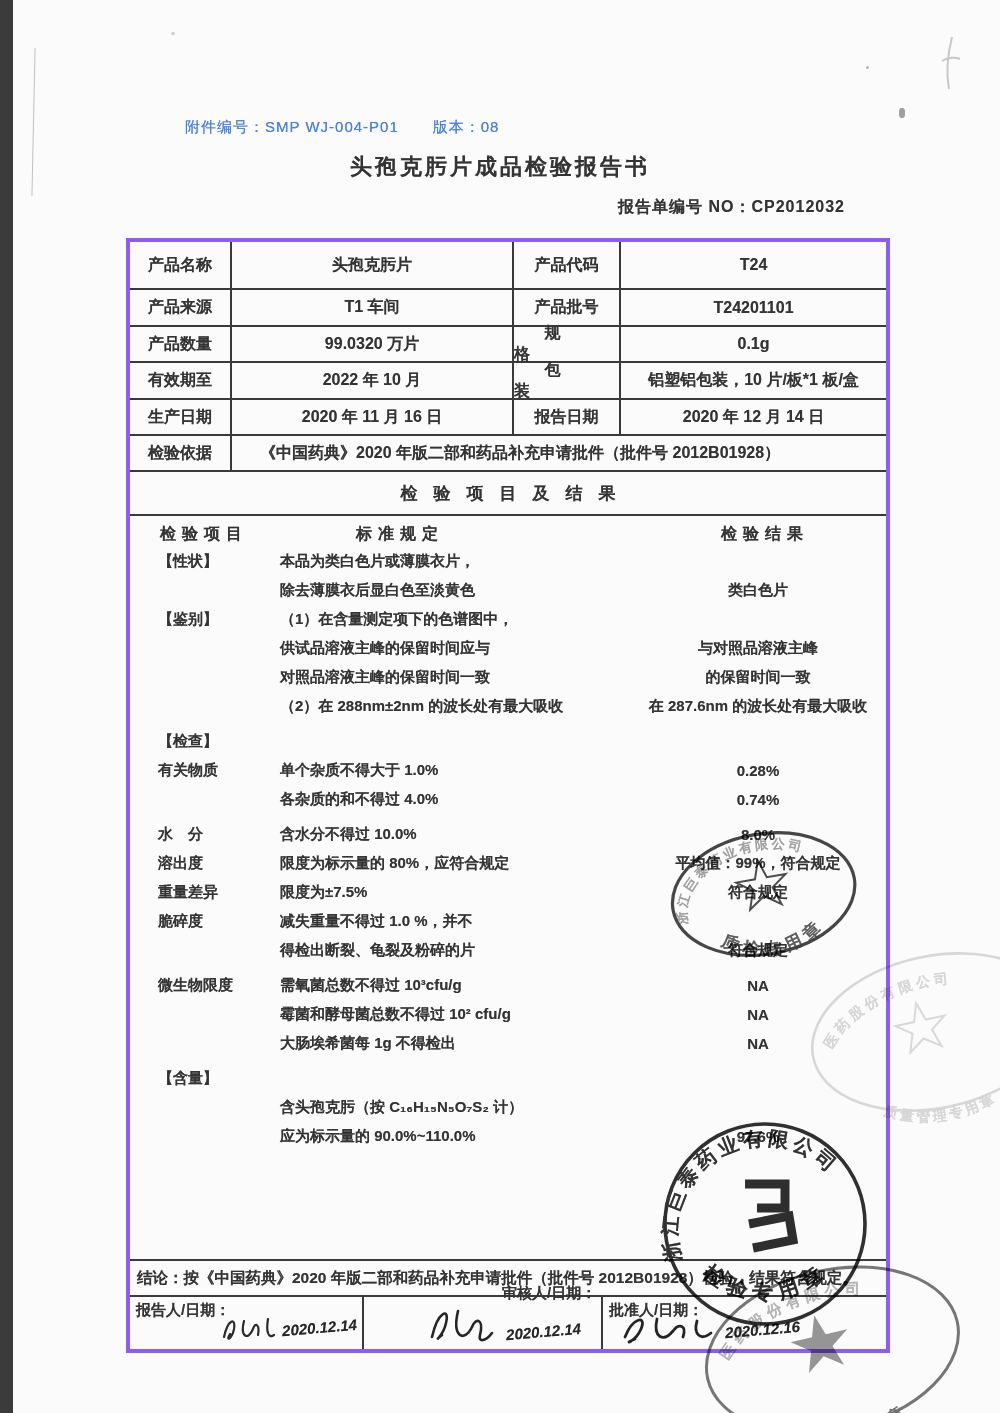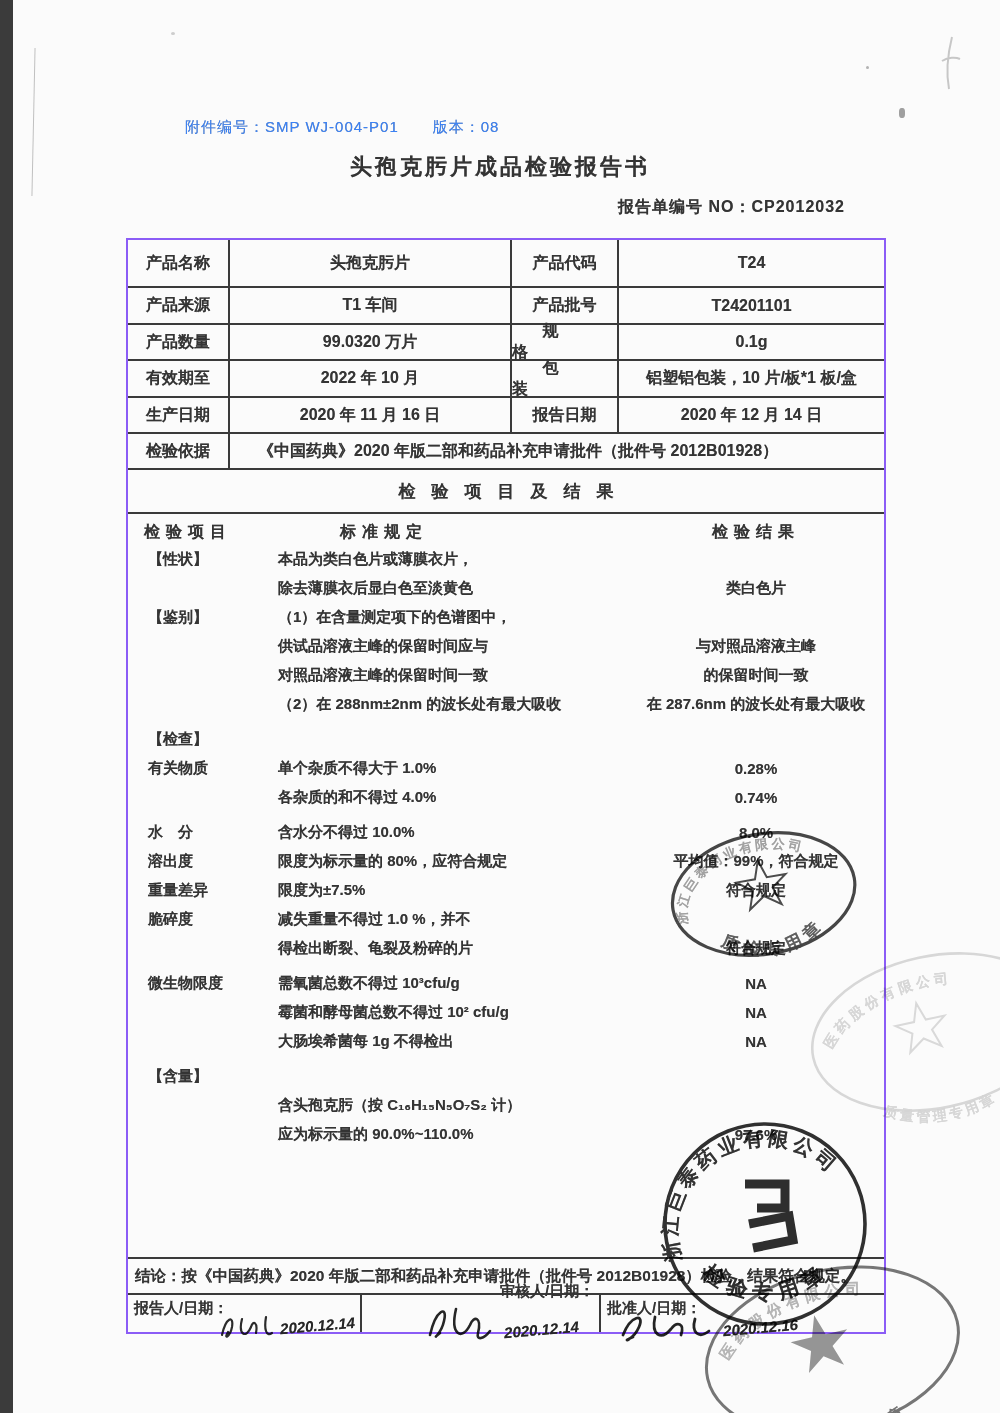--- a/index.html
+++ b/index.html
@@ -10,45 +10,45 @@
   .scanbar{position:absolute;left:0;top:0;width:13px;height:1413px;background:#3b3b3b;}
   .scratch{position:absolute;left:33px;top:48px;width:1px;height:148px;background:#9a9a9a;opacity:.6;transform:rotate(1.2deg);}
   .speck{position:absolute;border-radius:50%;background:#777;}
   .tmark{position:absolute;left:938px;top:35px;width:24px;height:56px;opacity:.45;}
   
   .meta{position:absolute;left:185px;top:118px;font-size:15px;color:#3b82f6;letter-spacing:1px;}
   .meta .gap{display:inline-block;width:34px;}
   .title{position:absolute;left:0;top:152px;width:1000px;text-align:center;font-size:22px;font-weight:700;letter-spacing:3px;}
   .repno{position:absolute;left:618px;top:197px;font-size:16px;font-weight:600;letter-spacing:1px;}
   
-  .tbl{position:absolute;left:126px;top:238px;width:756px;border:2px solid #8b5cf6;box-sizing:content-box;background:transparent;}
+  .tbl{position:absolute;left:126px;top:238px;width:756px;border:4px solid #8b5cf6;box-sizing:content-box;background:transparent;}
   .irow{display:flex;border-bottom:2px solid #3a3a3a;align-items:stretch;}
   .cell{display:flex;align-items:center;font-size:16px;font-weight:600;}
   .cl{width:100px;border-right:2px solid #3a3a3a;justify-content:center;}
   .cv{width:280px;border-right:2px solid #3a3a3a;justify-content:center;}
   .cl2{width:105px;border-right:2px solid #3a3a3a;justify-content:center;}
   .cv2{flex:1;justify-content:center;}
   .sp{letter-spacing:1.9em;text-indent:1.9em;}
   .h48{height:46px}.h37{height:35px}.h36{height:34px}
   .basisv{flex:1;justify-content:flex-start;padding-left:28px;}
   .banner{height:42px;justify-content:center;width:100%;font-size:17px;font-weight:700;letter-spacing:16px;text-indent:16px;}
   
   .items{position:relative;height:745px;border-bottom:2px solid #3a3a3a;padding-top:5px;box-sizing:border-box;}
-  .ithead{display:flex;font-size:16px;font-weight:700;height:26px;align-items:center;}
+  .ithead{display:flex;font-size:16px;font-weight:700;height:26px;align-items:center;padding-left:14px;}
   .ithead .hi{width:150px;padding-left:16px;letter-spacing:6px;box-sizing:border-box;}
   .ithead .hs{width:350px;padding-left:62px;letter-spacing:6px;box-sizing:border-box;}
   .ithead .hr{flex:1;text-align:center;letter-spacing:6px;}
   .trow{display:flex;height:29px;align-items:center;font-size:15px;font-weight:600;}
   .trow.g{margin-top:6px;}
-  .ci{width:150px;padding-left:20px;box-sizing:border-box;white-space:nowrap;}
+  .ci{width:150px;padding-left:28px;box-sizing:border-box;white-space:nowrap;}
   .cs{width:350px;white-space:nowrap;}
   .cr{flex:1;text-align:center;white-space:nowrap;}
   
   .concl{height:34px;border-bottom:2px solid #3a3a3a;display:flex;align-items:center;padding-left:7px;font-size:15.5px;font-weight:700;white-space:nowrap;overflow:visible;}
-  .sigrow{display:flex;height:37px;text-align:right;}
+  .sigrow{display:flex;height:52px;text-align:right;}
   .sigcell{position:relative;box-sizing:border-box;}
   .sig1{width:234px;border-right:2px solid #3a3a3a;}
   .sig2{width:239px;border-right:2px solid #3a3a3a;}
   .sig3{flex:1;}
   .siglabel{position:absolute;left:6px;top:4px;font-size:15px;font-weight:700;white-space:nowrap;}
   .sigink{position:absolute;mix-blend-mode:multiply;}
   .hwdate{position:absolute;font-size:15px;font-style:italic;color:#262626;transform:rotate(-5deg);white-space:nowrap;font-weight:600;}
   
   .stamp{position:absolute;mix-blend-mode:multiply;pointer-events:none;}
   .st-a{left:664px;top:824px;transform:rotate(-10deg);}

